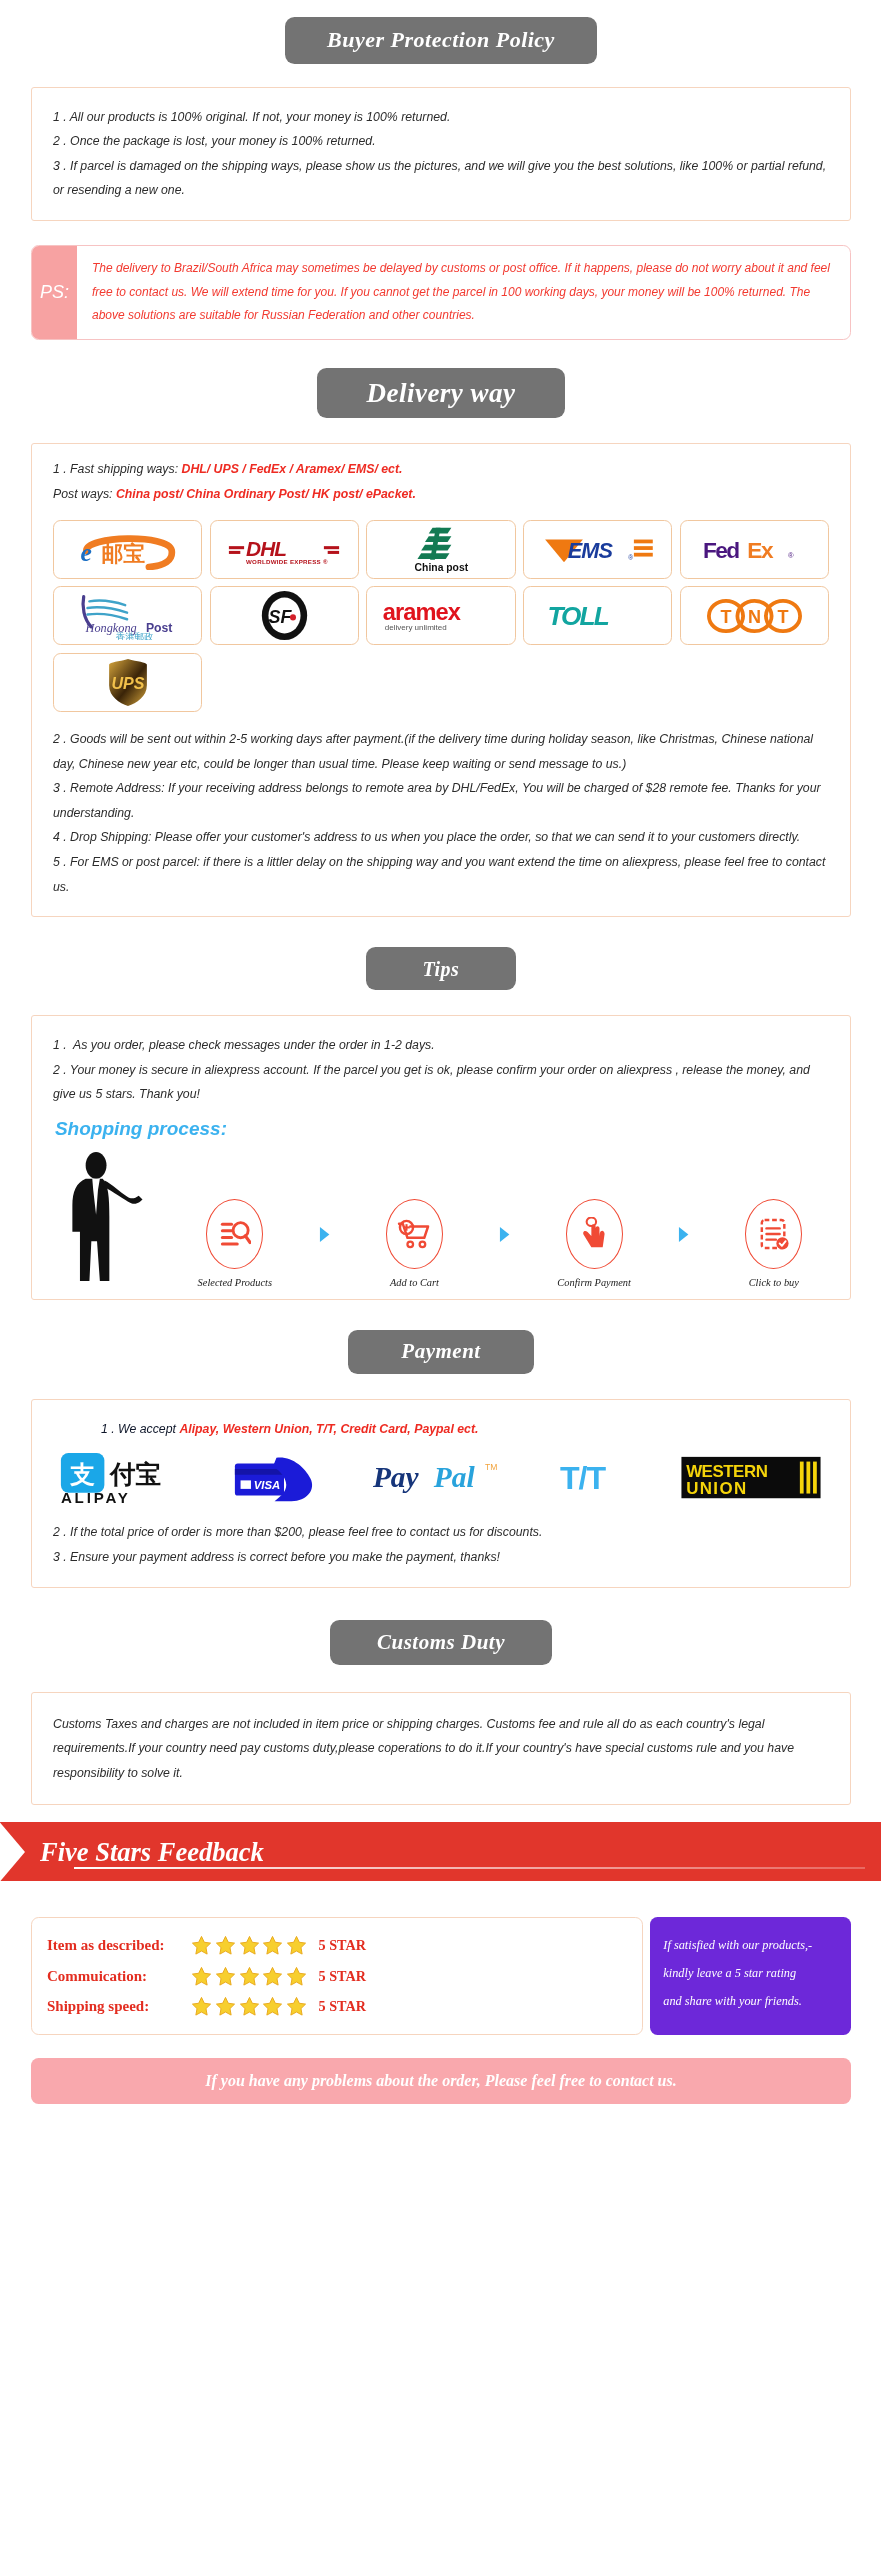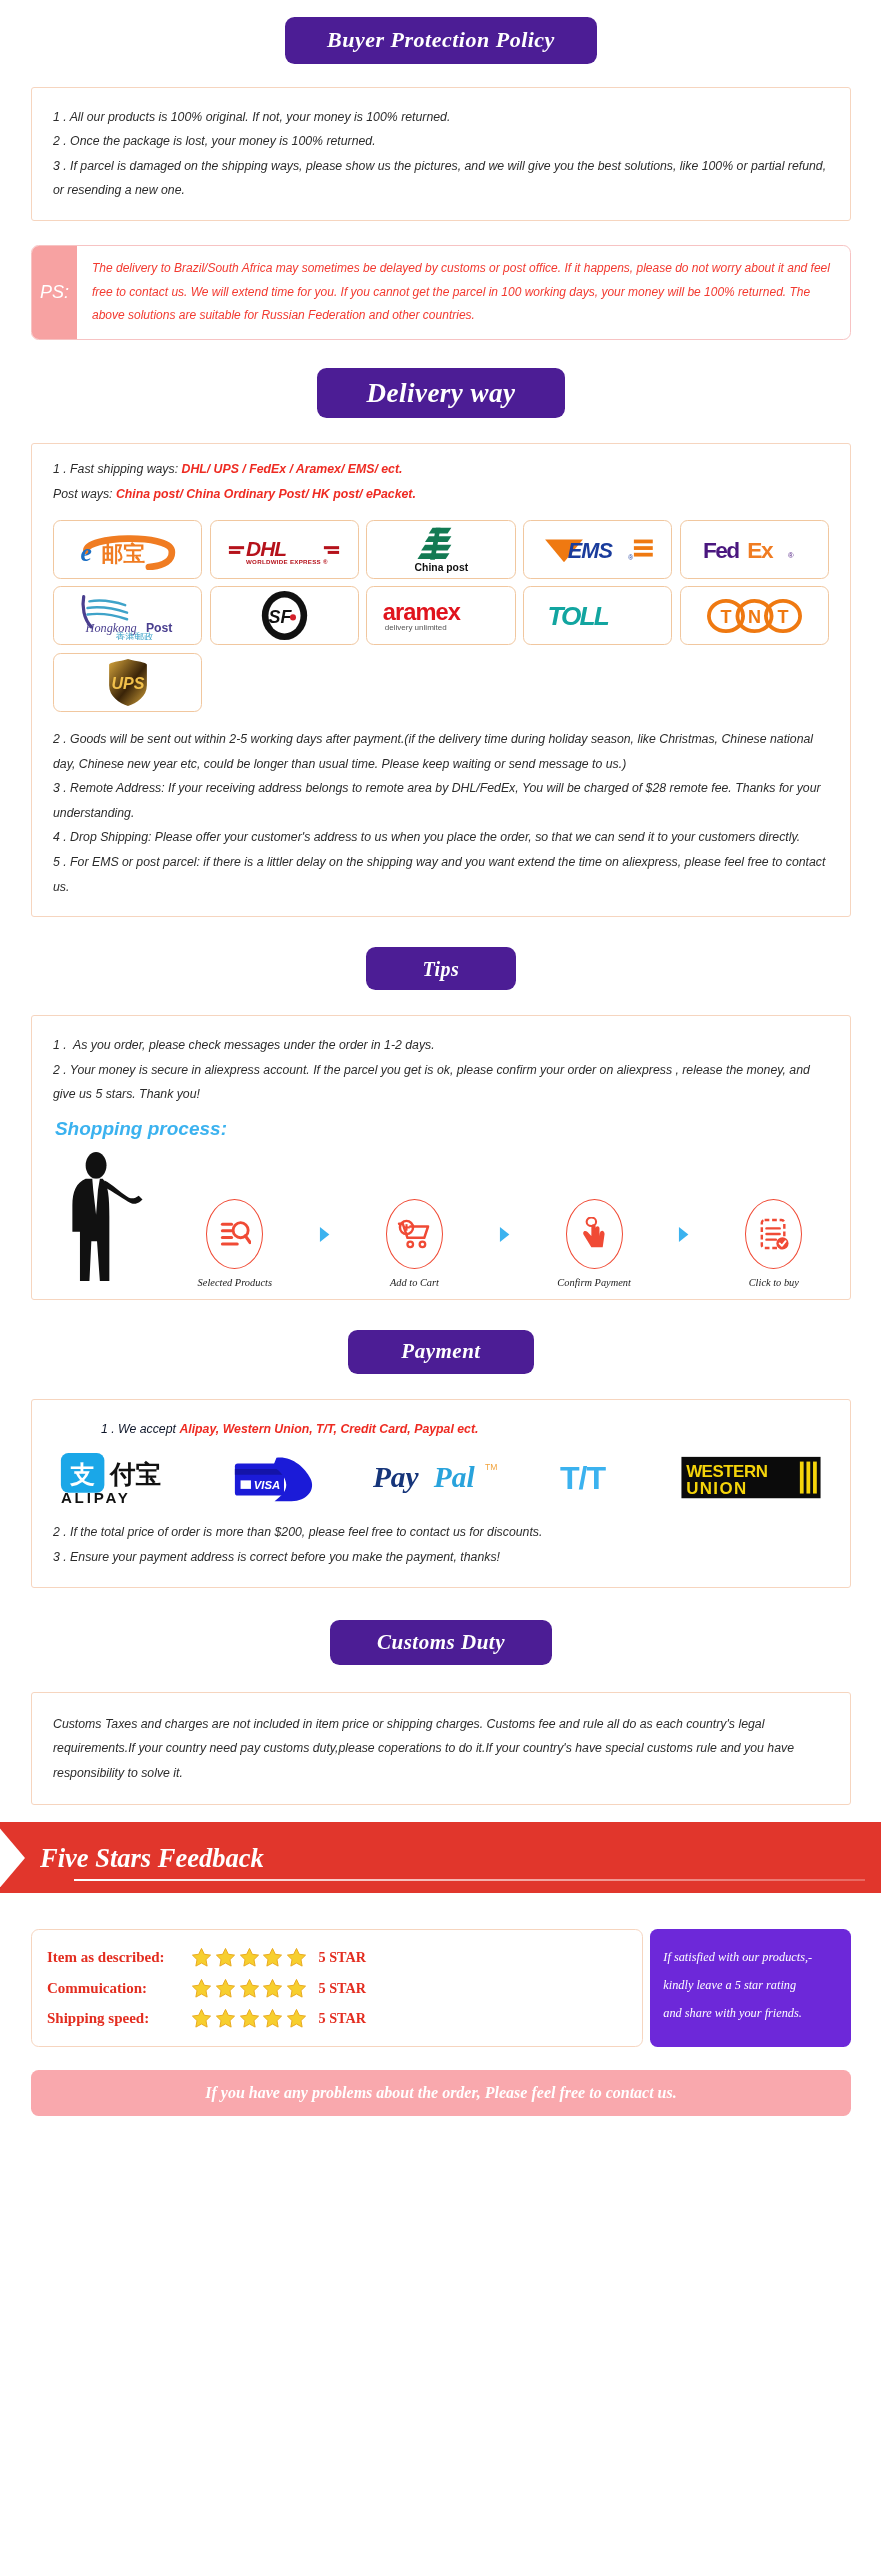--- a/index.html
+++ b/index.html
@@ -9,21 +9,21 @@
     font-family: "Liberation Sans", sans-serif;
     color: #333;
     -webkit-font-smoothing: antialiased;
   }
   .page { width: 882px; margin: 0 auto; position: relative; }
 
   
   .pill-wrap { text-align: center; }
   .pill {
     display: inline-block;
-    background: #4c1d95;
+    background: #737373;
     color: #fff;
     font-family: "Liberation Serif", serif;
     font-weight: bold;
     font-style: italic;
     border-radius: 9.5px;
     letter-spacing: 0.5px;
     line-height: 1;
     white-space: nowrap;
   }
 
@@ -131,21 +131,21 @@
     display: flex;
     align-items: center;
     justify-content: space-between;
     padding: 9.5px 7.6px 11.4px 5.7px;
   }
 
   
   .fs-banner {
     position: relative;
     background: #e1362c;
-    height: 71px;
+    height: 59px;
     display: flex;
     align-items: center;
     margin-top: 17px;
   }
   .fs-notch {
     width: 25px; height: 59px;
     background: #fff;
     flex: 0 0 25px;
     clip-path: polygon(0 0, 0 100%, 100% 50%);
   }

